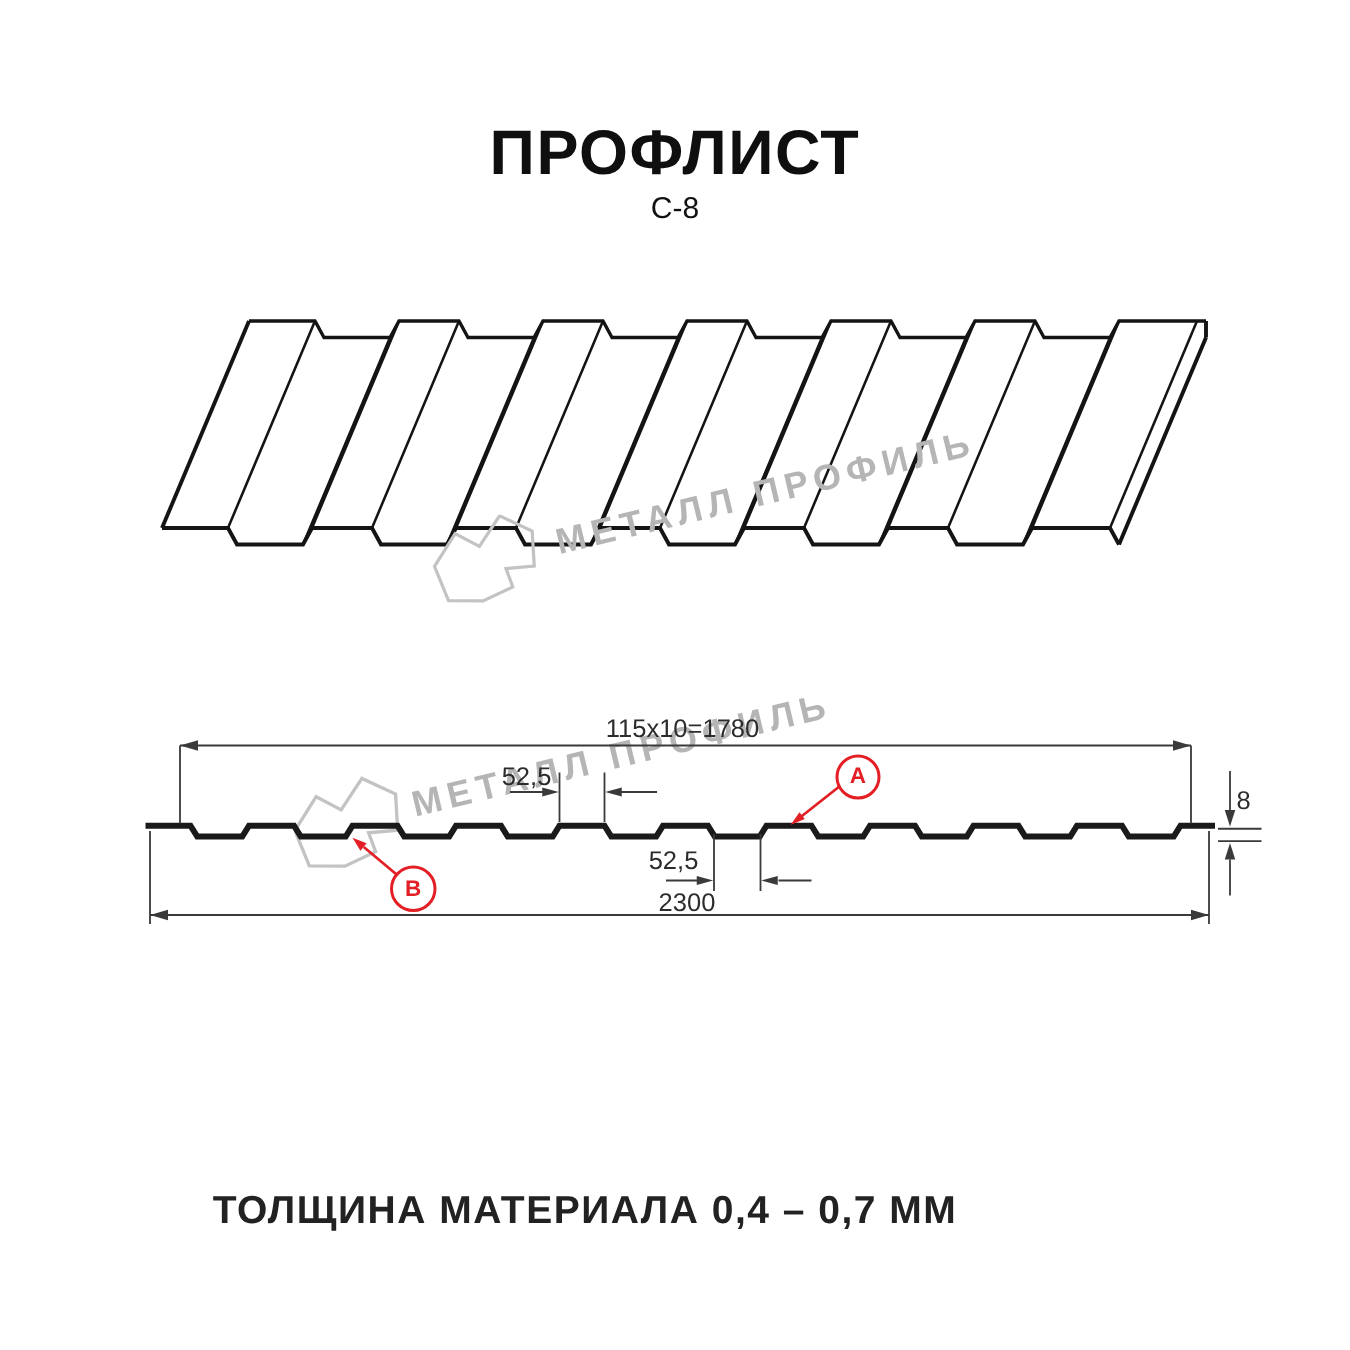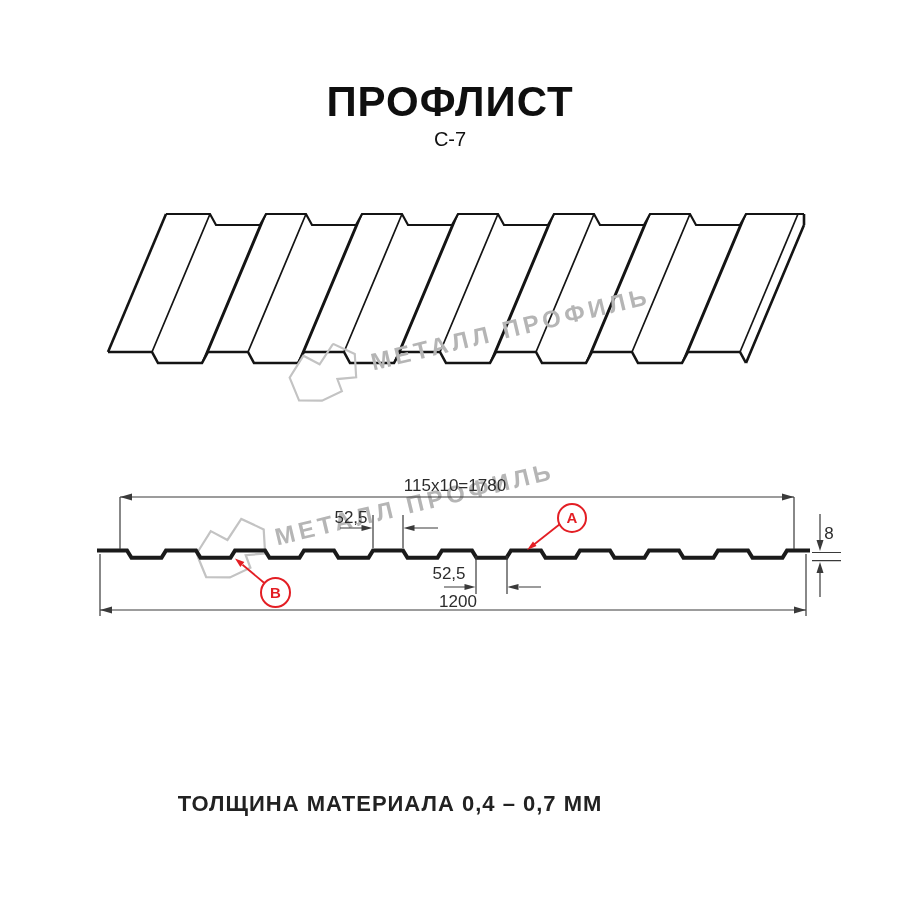--- a/index.html
+++ b/index.html
@@ -10,21 +10,21 @@
   .page-title{
     position:absolute;left:0;top:78px;width:900px;text-align:center;
     font-size:42px;font-weight:bold;letter-spacing:1px;color:#0f0f0f;
   }
   .page-subtitle{
     position:absolute;left:0;top:128px;width:900px;text-align:center;
     font-size:20px;font-weight:normal;color:#111;
   }
   .footer-text{
     position:absolute;left:0;top:791px;width:780px;text-align:center;
-    font-size:22px;font-weight:bold;letter-spacing:1px;color:#222;
+    font-size:26px;font-weight:bold;letter-spacing:1px;color:#222;
   }
   .wm-text{
     position:absolute;white-space:nowrap;
     font-size:24px;font-weight:bold;letter-spacing:4px;color:#b5b5b5;
     transform:rotate(-13.5deg);transform-origin:0 0;
   }
   .wm-text.upper{left:368px;top:349px;}
   .wm-text.lower{left:272px;top:524px;}
   .wm-logo{position:absolute;transform:rotate(-14deg);transform-origin:50% 50%;}
   .wm-logo.upper{left:286px;top:346px;}
@@ -47,21 +47,21 @@
   }
   .marker-a{left:557px;top:503px;width:26px;height:26px;line-height:26px;}
   .marker-b{left:260px;top:577px;width:27px;height:27px;line-height:27px;}
 </style>
 </head>
 <body>
 
 <div class="canvas">
 
   <div class="page-title z3">ПРОФЛИСТ</div>
-  <div class="page-subtitle z3">С-7</div>
+  <div class="page-subtitle z3">С-8</div>
 
   <svg class="wm-logo lower z0" width="74" height="60" viewBox="0 0 100 78">
     <path d="M6,66 L1,32 L27,7 L46,24 L71,1 L97,22 L91,54 L65,50 L67,68 L37,74 Z" fill="none" stroke="#c3c3c3" stroke-width="3"></path>
   </svg>
   <div class="wm-text lower z0">МЕТАЛЛ ПРОФИЛЬ</div>
 
   <svg class="main-svg z1" width="900" height="900" viewBox="0 0 900 900">
 
     <g stroke="#141414" fill="none" stroke-linejoin="miter" stroke-linecap="butt">
 
@@ -119,21 +119,21 @@
     <g stroke="#e31e24" fill="#e31e24">
       <path d="M264,582.7 L242.5,564.7" stroke-width="1.8" fill="none"></path>
       <polygon points="235,558.5 240.3,567.1 244.4,562.1" stroke="none"></polygon>
     </g>
   </svg>
 
   <div class="dim-label dim-1150 z3">115x10=1780</div>
   <div class="dim-label dim-52-top z3">52,5</div>
   <div class="dim-label dim-52-bottom z3">52,5</div>
   <div class="dim-label dim-8 z3">8</div>
-  <div class="dim-label dim-1200 z3">1200</div>
+  <div class="dim-label dim-1200 z3">2300</div>
 
   <div class="marker-circle marker-a z3">A</div>
   <div class="marker-circle marker-b z3">B</div>
 
   <svg class="wm-logo upper z2" width="78" height="56" viewBox="0 0 100 78">
     <path d="M6,66 L1,32 L27,7 L46,24 L71,1 L97,22 L91,54 L65,50 L67,68 L37,74 Z" fill="none" stroke="#c3c3c3" stroke-width="3"></path>
   </svg>
   <div class="wm-text upper z2">МЕТАЛЛ ПРОФИЛЬ</div>
 
   <div class="footer-text z3">ТОЛЩИНА МАТЕРИАЛА 0,4 – 0,7 ММ</div>

